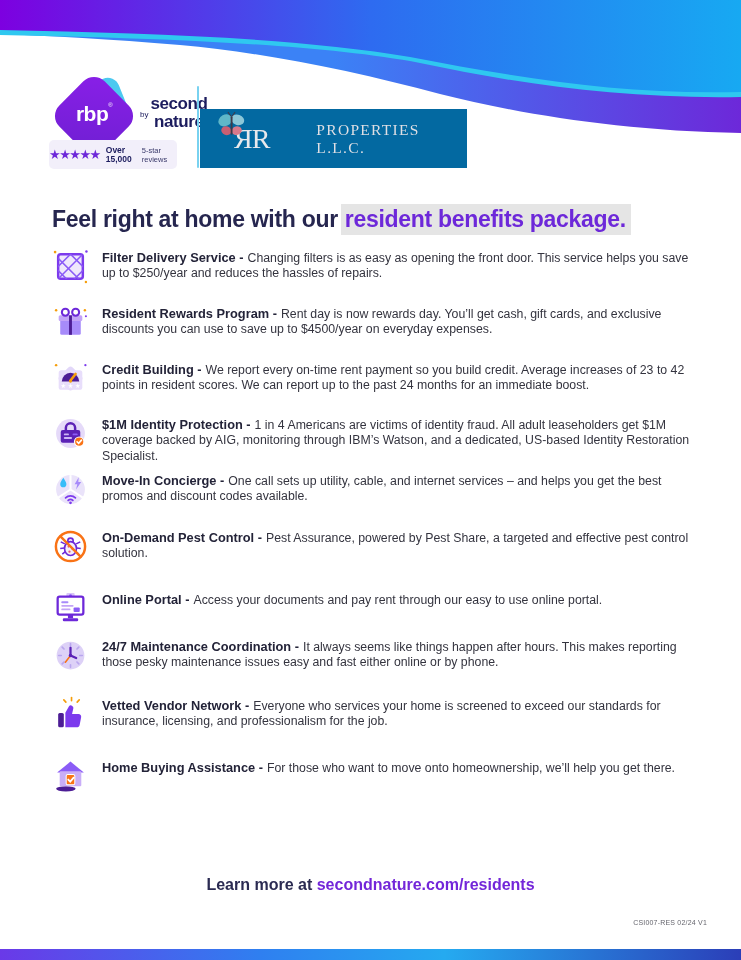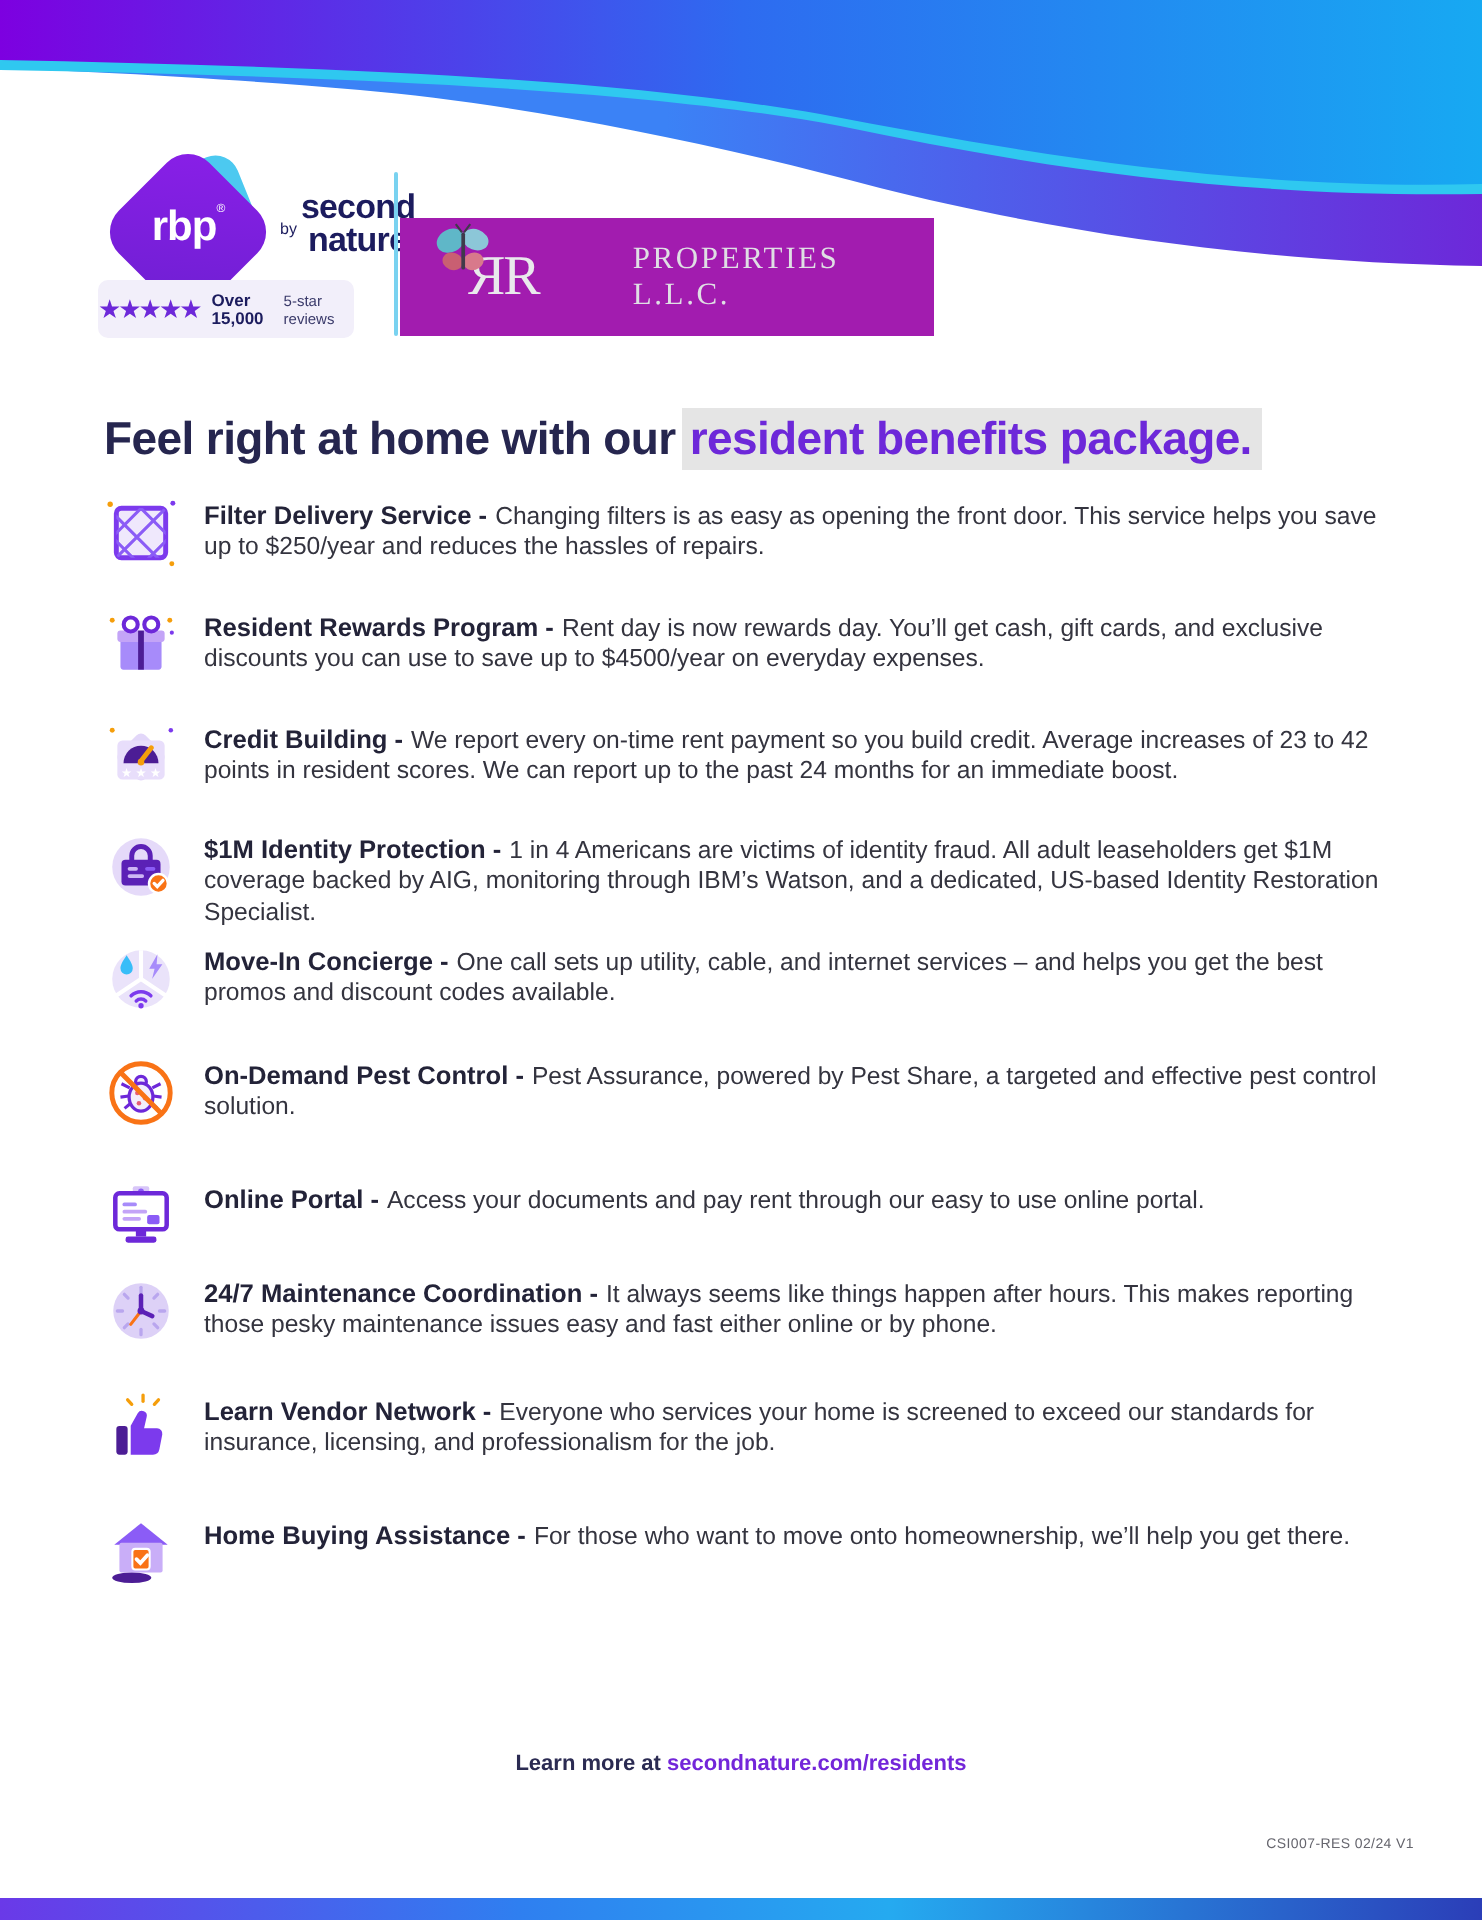--- a/index.html
+++ b/index.html
@@ -33,21 +33,21 @@
 
   .reviews-box { position:absolute; left:49px; top:140px; width:128px; height:29px;
                  background:#f2effa; border-radius:5px; display:flex; align-items:center;
                  justify-content:center; gap:6px; }
   .stars { color:#6d28d9; font-size:13px; letter-spacing:-1.5px; line-height:1; }
   .reviews-lines { display:flex; flex-direction:row; line-height:9px; }
   .reviews-l1 { font-size:8.5px; font-weight:800; color:#1c1c5e; }
   .reviews-l2 { font-size:7.5px; color:#3a3a6a; }
 
   .property-box { position:absolute; left:200px; top:109px; width:267px; height:59px;
-                  background:#a21caf; display:flex; align-items:center; justify-content:center;gap:40px; }
+                  background:#0369a1; display:flex; align-items:center; justify-content:center;gap:40px; }
   .butterfly { position:absolute; left:16px; top:2px; width:31px; height:29px; }
   .monogram { font-family:"Liberation Serif", serif; font-size:28px; color:#e9e9ec;
               letter-spacing:-1px; margin-left:34px; line-height:1; }
   .property-name { font-family:"Liberation Serif", serif; font-size:15.5px; color:#dfdfe4;
                    letter-spacing:1.3px; margin-left:7px; }
 
   
   .headline { position:absolute; left:52px; top:202px; width:660px; font-size:23px;
               letter-spacing:-0.3px; color:#26264f; font-weight:600; line-height:34px; }
   .headline .hl { color:#6d28d9; font-weight:800; background:#e5e5e5;
@@ -55,21 +55,21 @@
 
   
   .benefits { position:absolute; left:0; top:0; width:741px; height:960px; list-style:none;border-radius:31px; }
   .benefit { position:absolute; left:52px; width:648px; display:flex; gap:13px; }
   .bicon { width:37px; height:37px; flex:0 0 37px; margin-top:-2px; }
   .btext { font-size:12.3px; line-height:15.3px; color:#34343f; letter-spacing:0; }
   .btitle { font-size:12.8px; font-weight:700; color:#232338; margin-right:4px; }
 
   
   .learn-more { position:absolute; left:0; top:876px; width:741px; text-align:center;
-                font-size:11px; color:#2b2b52; font-weight:600; }
+                font-size:16px; color:#2b2b52; font-weight:600; }
   .learn-more .link { color:#7326d9; font-weight:800; }
   .doc-code { position:absolute; right:34px; top:919px; font-size:7px; color:#65656d; letter-spacing:0.2px; }
   .bottom-bar { position:absolute; left:0; bottom:0; width:741px; height:11px;
                 background:linear-gradient(90deg,#6a39e8 0%,#2f7ff0 35%,#25aaf0 60%,#2b3eb8 100%); }
 </style>
 </head>
 <body>
 
 <div class="page">
 
@@ -269,21 +269,21 @@
     <li class="benefit" style="top:698px">
       <svg class="bicon" viewBox="0 0 36 36">
         <g stroke="#f59e0b" stroke-width="1.6" stroke-linecap="round">
             <line x1="19" y1="4.5" x2="19" y2="1.5"></line>
             <line x1="24.5" y1="6" x2="26.5" y2="3.8"></line>
             <line x1="13.5" y1="6" x2="11.5" y2="3.8"></line>
           </g>
         <rect x="6" y="16.5" width="5.5" height="14" rx="1.5" fill="#4c1d95"></rect>
         <path d="M13 30.5 h10.8 a3.2 3.2 0 0 0 3.15 -2.6 l1.4 -7.2 a2.6 2.6 0 0 0 -2.55 -3.1 h-6.3 l1.25 -5.4 a2.4 2.4 0 0 0 -4.35 -1.9 l-3.4 6.1 Z" fill="#7c3aed"></path>
       </svg>
-      <p class="btext"><b class="btitle">Learn Vendor Network -</b><span>Everyone who services your home is screened to exceed our standards for insurance, licensing, and professionalism for the job.</span></p>
+      <p class="btext"><b class="btitle">Vetted Vendor Network -</b><span>Everyone who services your home is screened to exceed our standards for insurance, licensing, and professionalism for the job.</span></p>
     </li>
 
     <li class="benefit" style="top:760px">
       <svg class="bicon" viewBox="0 0 36 36">
         <ellipse cx="13.5" cy="30" rx="9.5" ry="2.6" fill="#4c1d95"></ellipse>
         <polygon points="18,3.5 31,14 5,14" fill="#8b5cf6"></polygon>
         <rect x="7.5" y="13" width="21" height="14.5" rx="1" fill="#c9aef8"></rect>
         <rect x="13.8" y="16" width="8.4" height="10" rx="1.4" fill="#f97316" stroke="#ffffff" stroke-width="1"></rect>
         <path d="M15.8 21 l1.9 1.9 l3.4 -3.8" fill="none" stroke="#ffffff" stroke-width="1.8" stroke-linecap="round"></path>
       </svg>

